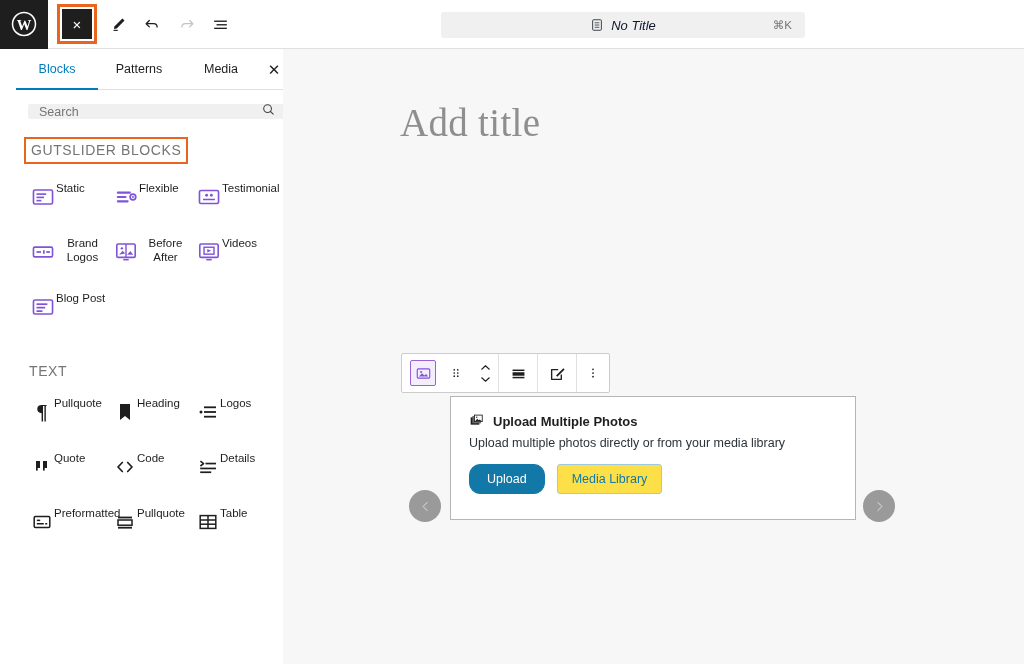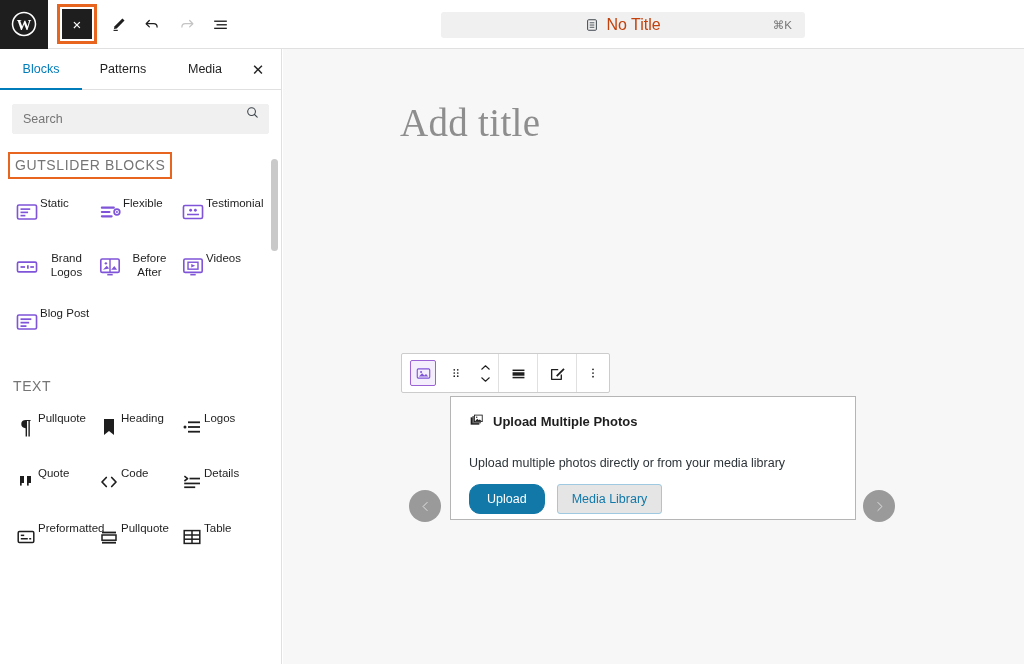--- a/index.html
+++ b/index.html
@@ -54,30 +54,30 @@
     position: absolute;
     left: 441px; top: 12px;
     width: 364px; height: 26px;
     background: #f0f0f0;
     border-radius: 3px;
     display: flex; align-items: center; justify-content: center;
     cursor: pointer;
   }
   .cmdbar .cb-icon { margin-right: 7px; display:flex; }
   .cmdbar .cb-text {
-    font-size: 16px; color: #c2410c;
+    font-size: 13px; color: #0f172a; font-style: italic;
   }
   .cmdbar .cb-short {
     position: absolute; right: 13px;
     font-size: 11.5px; color: #757575;
   }
 
   
   .sidebar {
-    position: absolute; top: 49px; left: 0;
+    position: absolute; top: 49px; left: 16px;
     width: 282px; height: 615px;
     background: #ffffff;
     border-right: 1px solid #e0e0e0;
     overflow: hidden;
   }
   .tabs {
     height: 41px;
     display: flex; align-items: stretch;
     border-bottom: 1px solid #e0e0e0;
     position: relative;
@@ -102,25 +102,25 @@
     position: absolute; right: 12px; top: 10px;
     width: 22px; height: 22px;
     display: flex; align-items: center; justify-content: center;
     font-size: 15px; color: #1e1e1e; cursor: pointer;
   }
 
   .panel-body { padding: 0 12px; position: relative; }
 
   .search-box {
     margin-top: 14px;
-    height: 30px;
+    height: 15px;
     background: #f0f0f0;
     border: 1px solid #f0f0f0;
     border-radius: 2px;
-    display: flex; 
+    display: flex; align-items: center;
     padding: 0 8px 0 10px;
   }
   .search-box input {
     flex: 1; border: none; outline: none; background: transparent;
     font-size: 12.5px; color: #1e1e1e;
     font-family: "Liberation Sans", sans-serif;
   }
   .search-box input::placeholder { color: #757575; }
 
   .cat-label {
@@ -218,42 +218,42 @@
   
   .upload-panel {
     position: absolute; left: 167px; top: 347px;
     width: 406px; height: 124px;
     background: #ffffff;
     border: 1px solid #b5b5b5;
     padding: 16px 18px 0 18px;
   }
   .up-head {
     display: flex; align-items: center;
-    margin-bottom: 27px;
+    margin-bottom: 7px;
   }
   .up-head .uh-ic { margin-right: 8px; display:flex; }
   .up-head .uh-txt {
     font-size: 13px; font-weight: bold; color: #1e1e1e;
   }
   .up-desc {
     font-size: 12.5px; color: #2c3338; margin-bottom: 14px;
   }
   .up-actions { display: flex; align-items: center; }
   .btn-upload {
     background: #1278a8;
     color: #ffffff;
     font-size: 12.5px;
     border: 1px solid #1278a8;
     border-radius: 11px;
     padding: 7px 17px;
     cursor: pointer;
     font-family: "Liberation Sans", sans-serif;
   }
   .btn-medialib {
-    background: #e5e5e5;
+    background: #fde047;
     color: #1278a8;
     font-size: 12.5px;
     border: 1px solid #9ec9e0;
     border-radius: 3px;
     padding: 7px 14px;
     margin-left: 12px;
     cursor: pointer;
     font-family: "Liberation Sans", sans-serif;
   }
 

